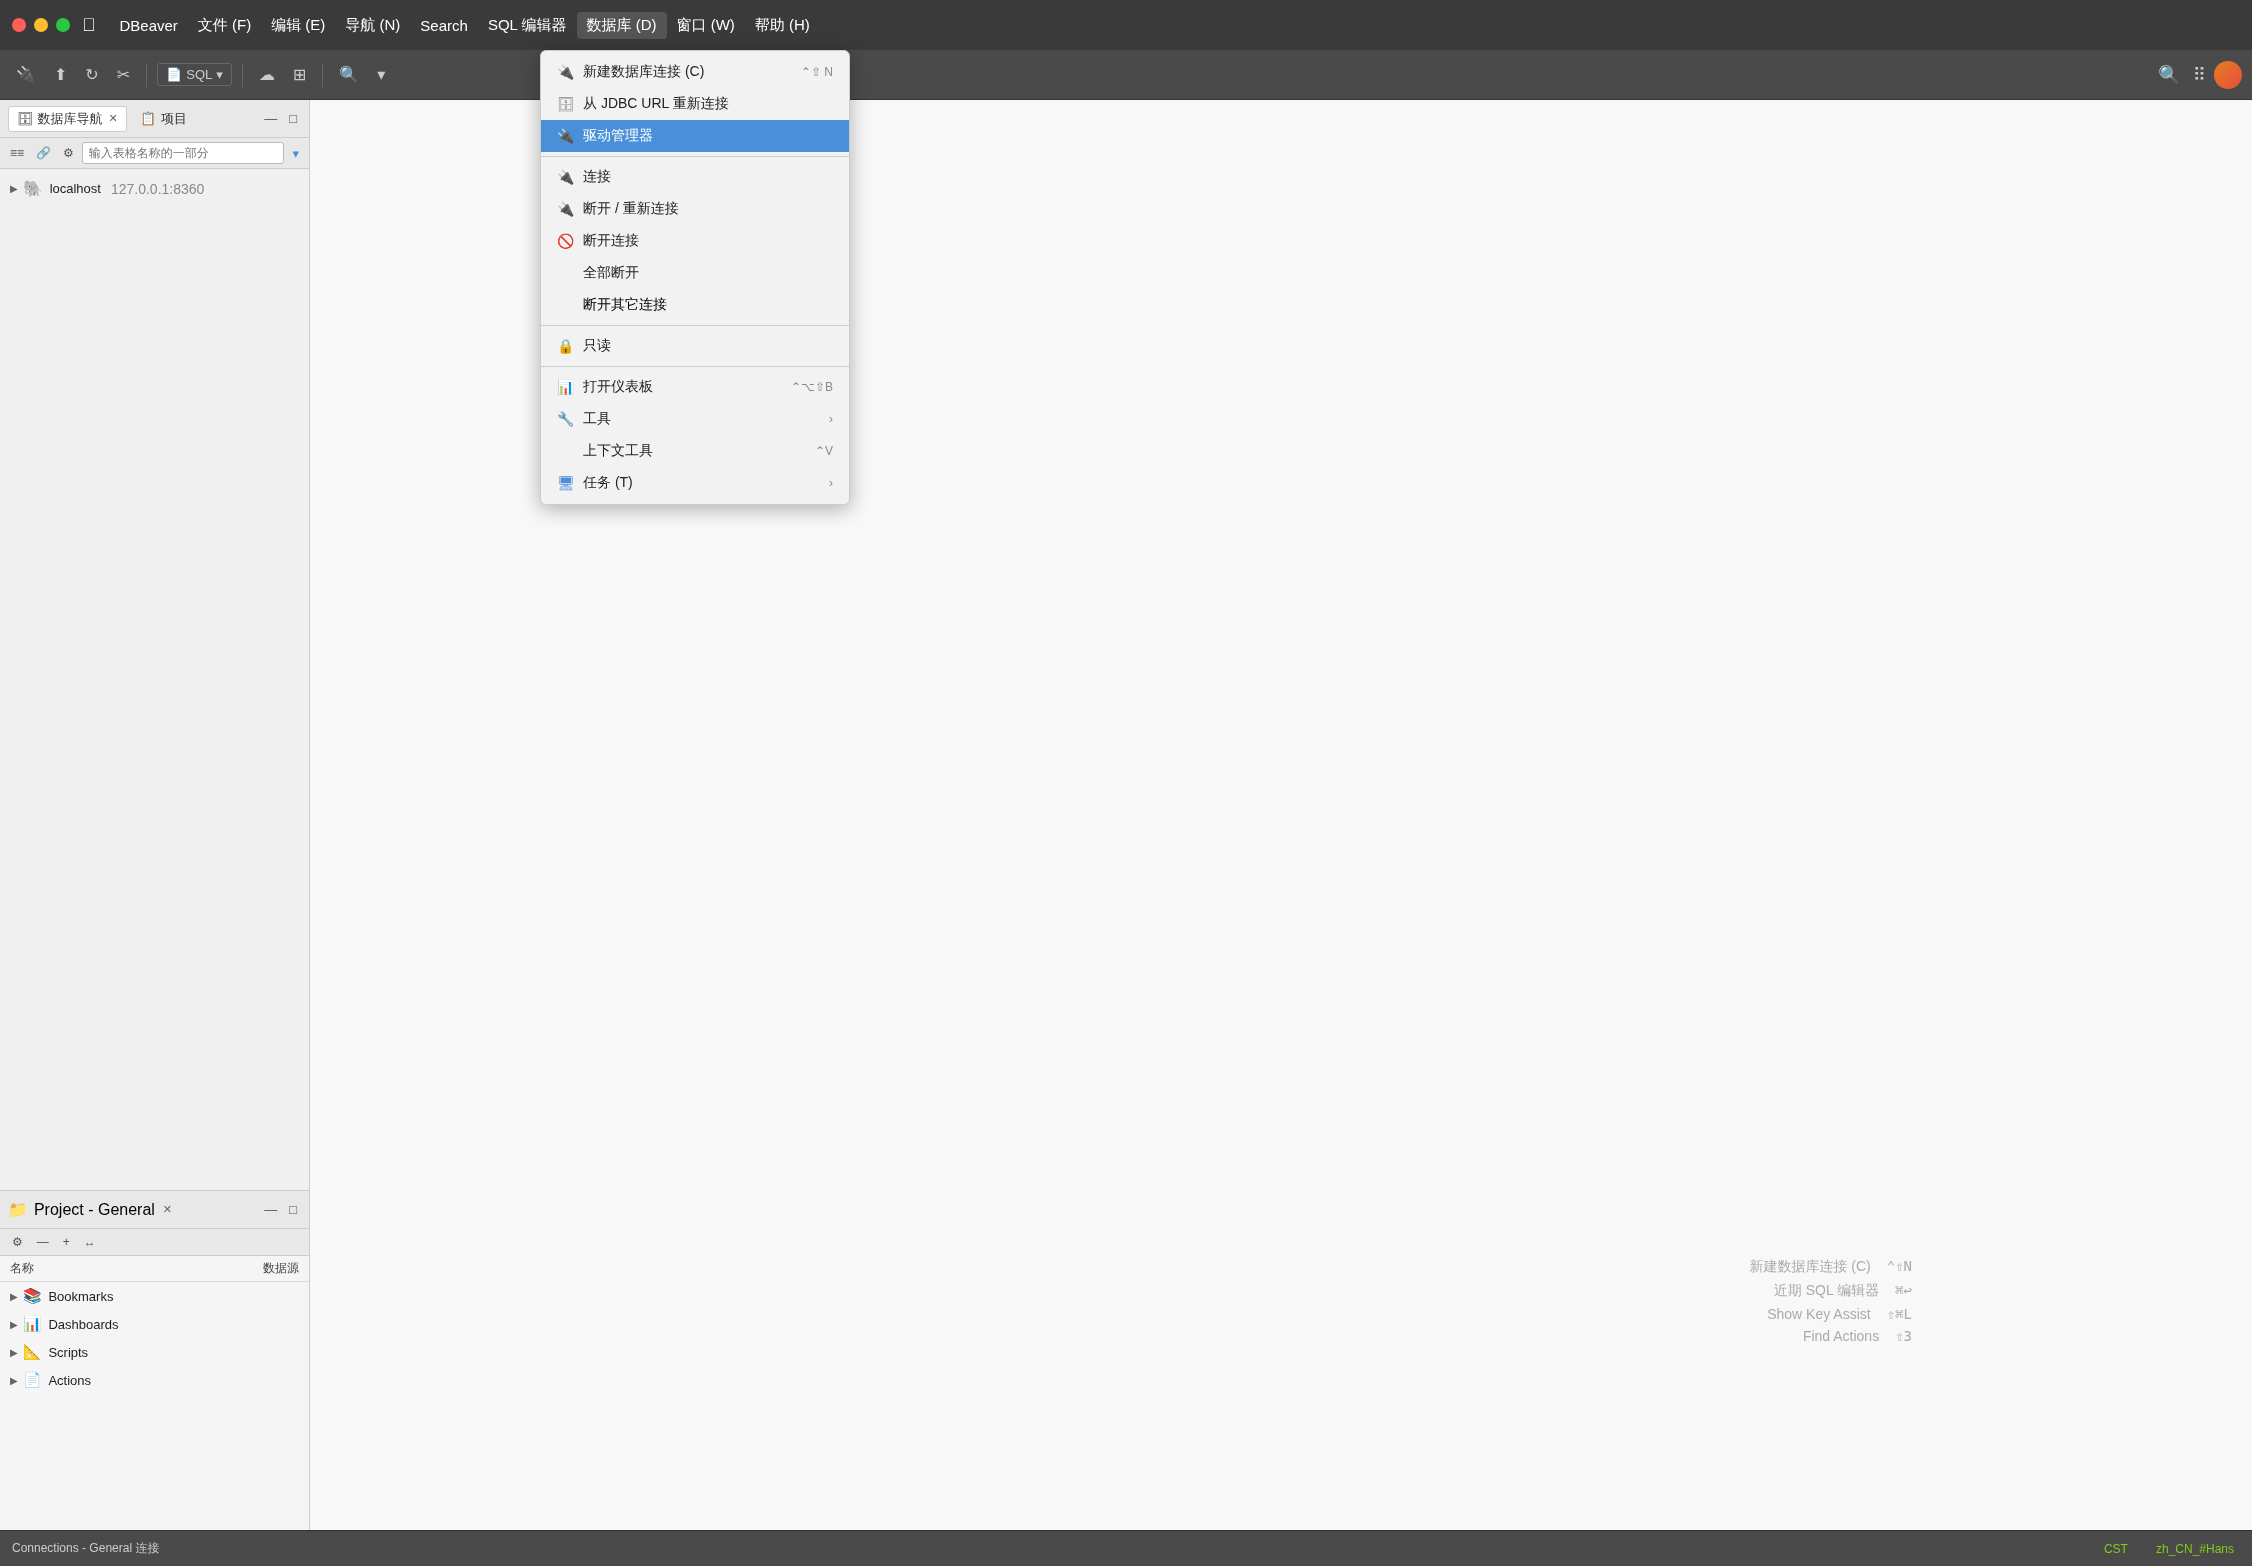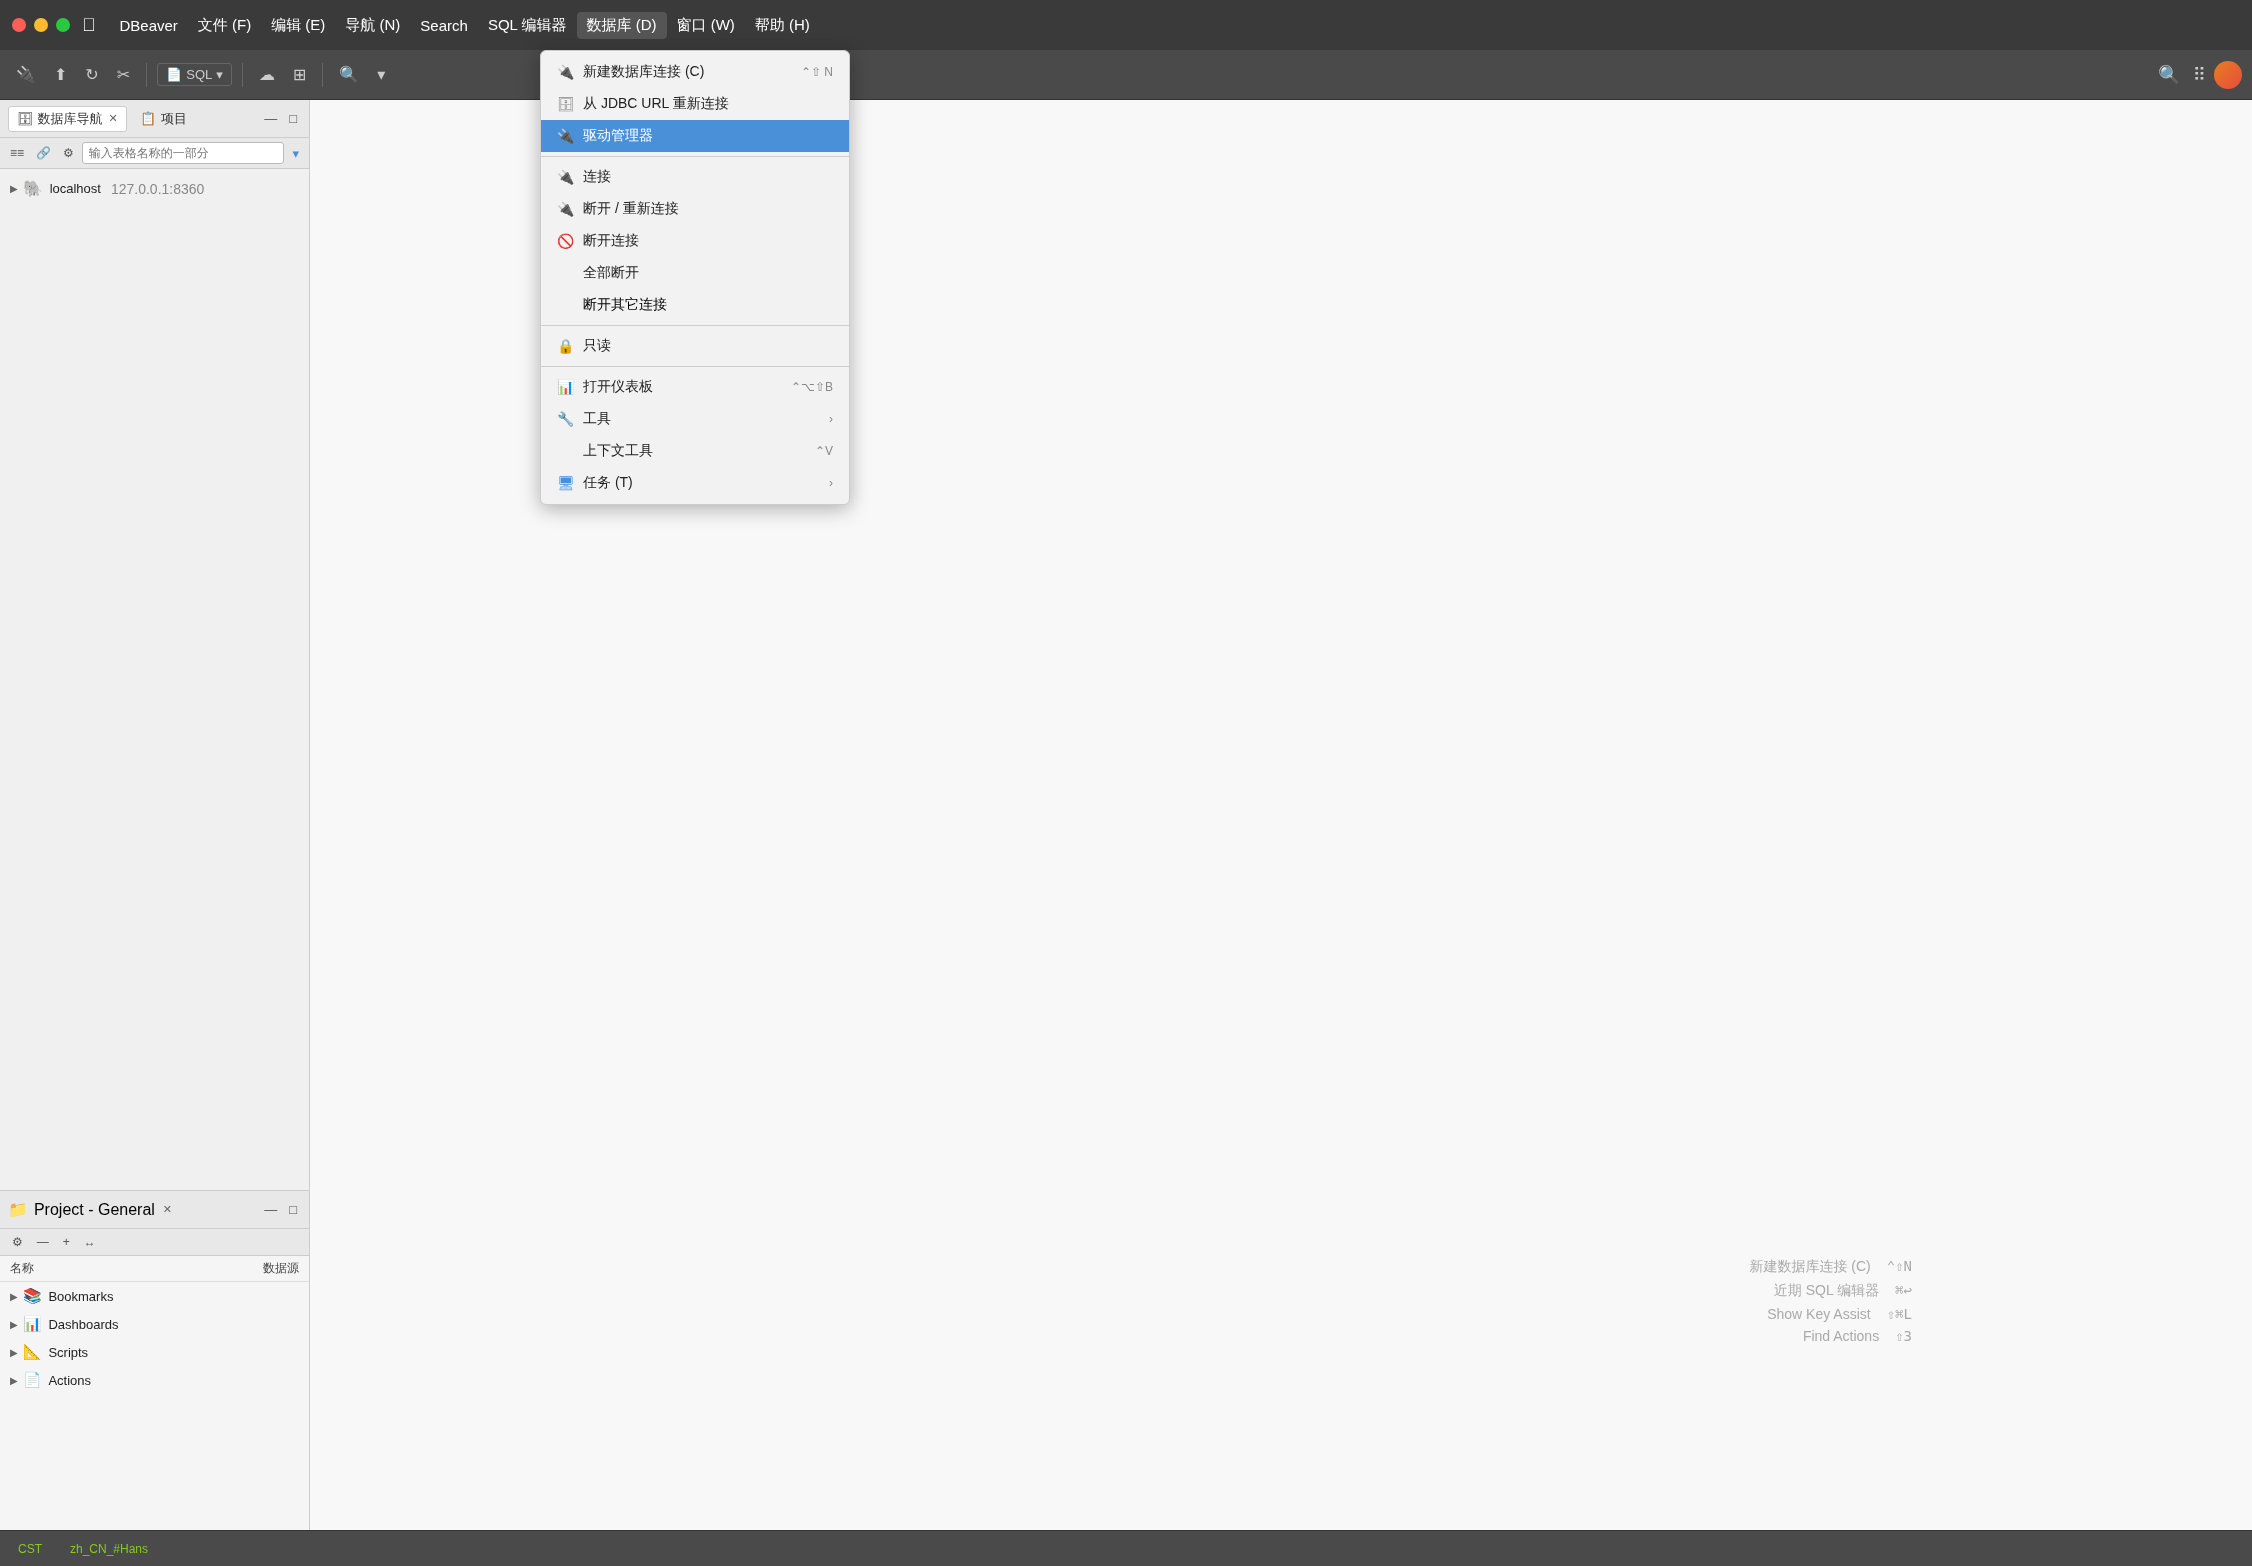--- a/index.html
+++ b/index.html
@@ -654,17 +654,18 @@
 
   <div class="menu-entry">
     <span class="entry-icon" style="color:#4a90d9">🖥</span>
     <span class="entry-label">任务 (T)</span>
     <span class="entry-arrow">›</span>
   </div>
 
 </div>
 
 <div class="statusbar">
+  <span class="status-left">Connections - General 连接</span>
   <div class="status-right">
     <span class="status-item">CST</span>
     <span class="status-item">zh_CN_#Hans</span>
   </div>
 </div>
 
 </body></html>

